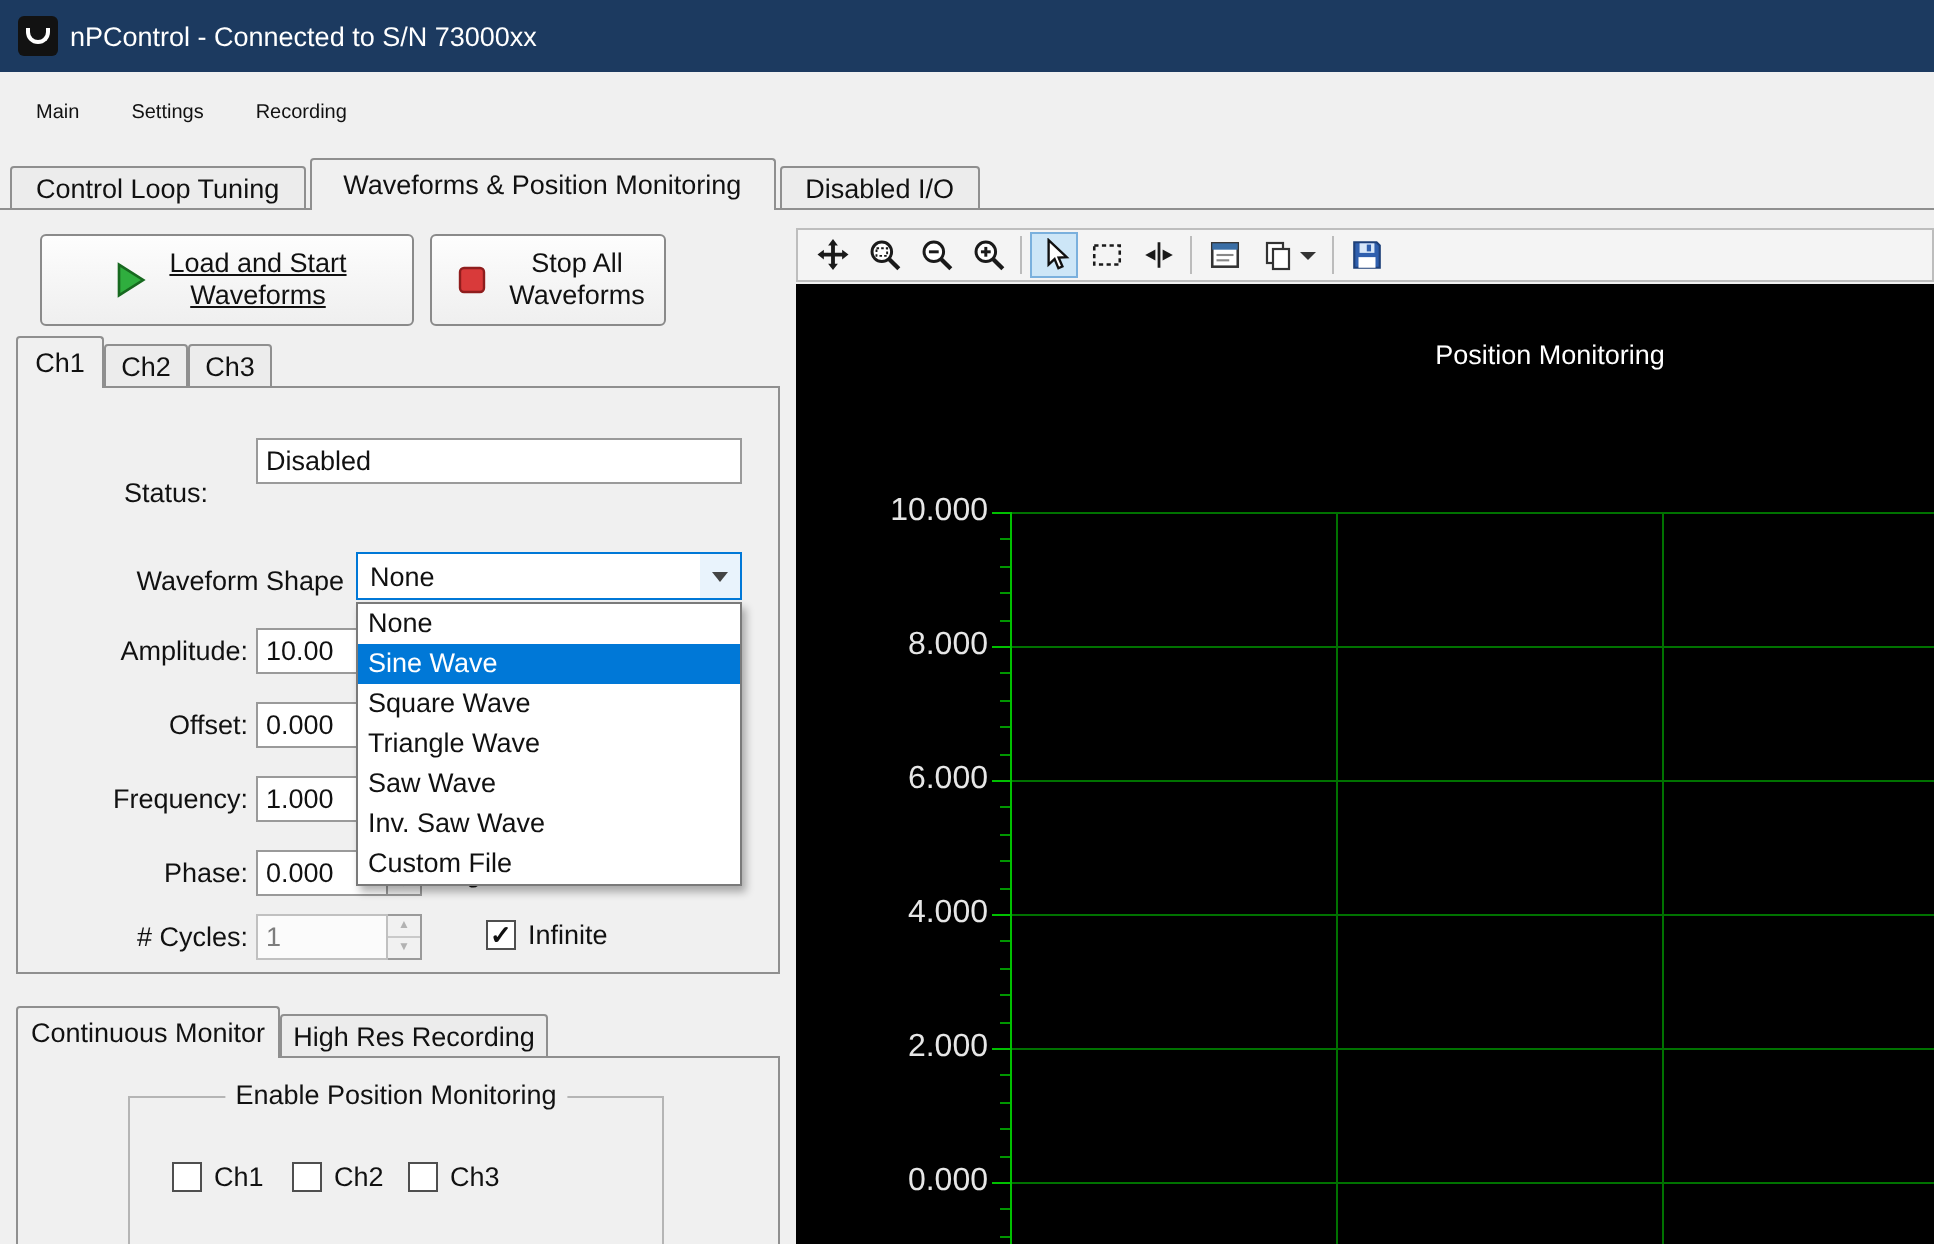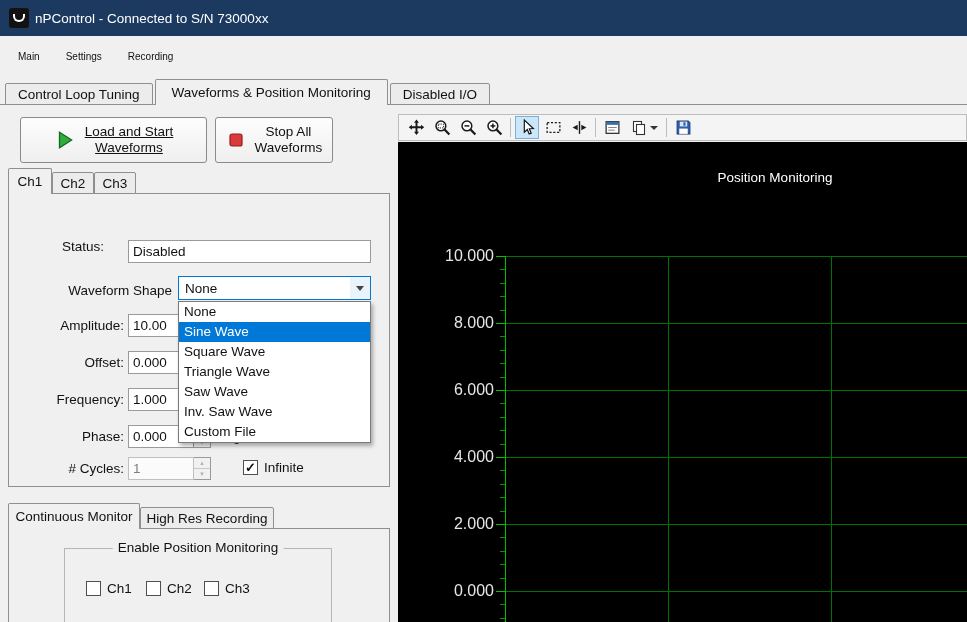--- a/index.html
+++ b/index.html
@@ -115,21 +115,21 @@
       <div>Waveforms</div>
     </div>
   </div>
 
   <div class="panel" style="left:8px; top:193px; width:382px; height:294px;"></div>
   <div class="ctab active" style="left:8px; top:168px; width:44px; height:26px; line-height:25px;">Ch1</div>
   <div class="ctab" style="left:52px; top:172px; width:42px; height:22px; line-height:21px;">Ch2</div>
   <div class="ctab" style="left:94px; top:172px; width:42px; height:22px; line-height:21px;">Ch3</div>
 
   <div class="label" style="left:20px; top:238px; width:84px;">Status:</div>
-  <div class="textbox" style="left:128px; top:240px; width:243px; height:23px;">Disabled</div>
+  <div class="textbox" style="left:128px; top:219px; width:243px; height:23px;">Disabled</div>
 
   <div class="label" style="left:20px; top:282px; width:152px;">Waveform Shape</div>
   <div class="combobox" style="left:178px; top:276px; width:193px; height:24px;">
     <div class="combo-value">None</div>
     <div class="combo-arrow-zone">
       <div class="combo-arrow"></div>
     </div>
   </div>
 
   <div class="label" style="left:20px; top:317px; width:104px;">Amplitude:</div>

